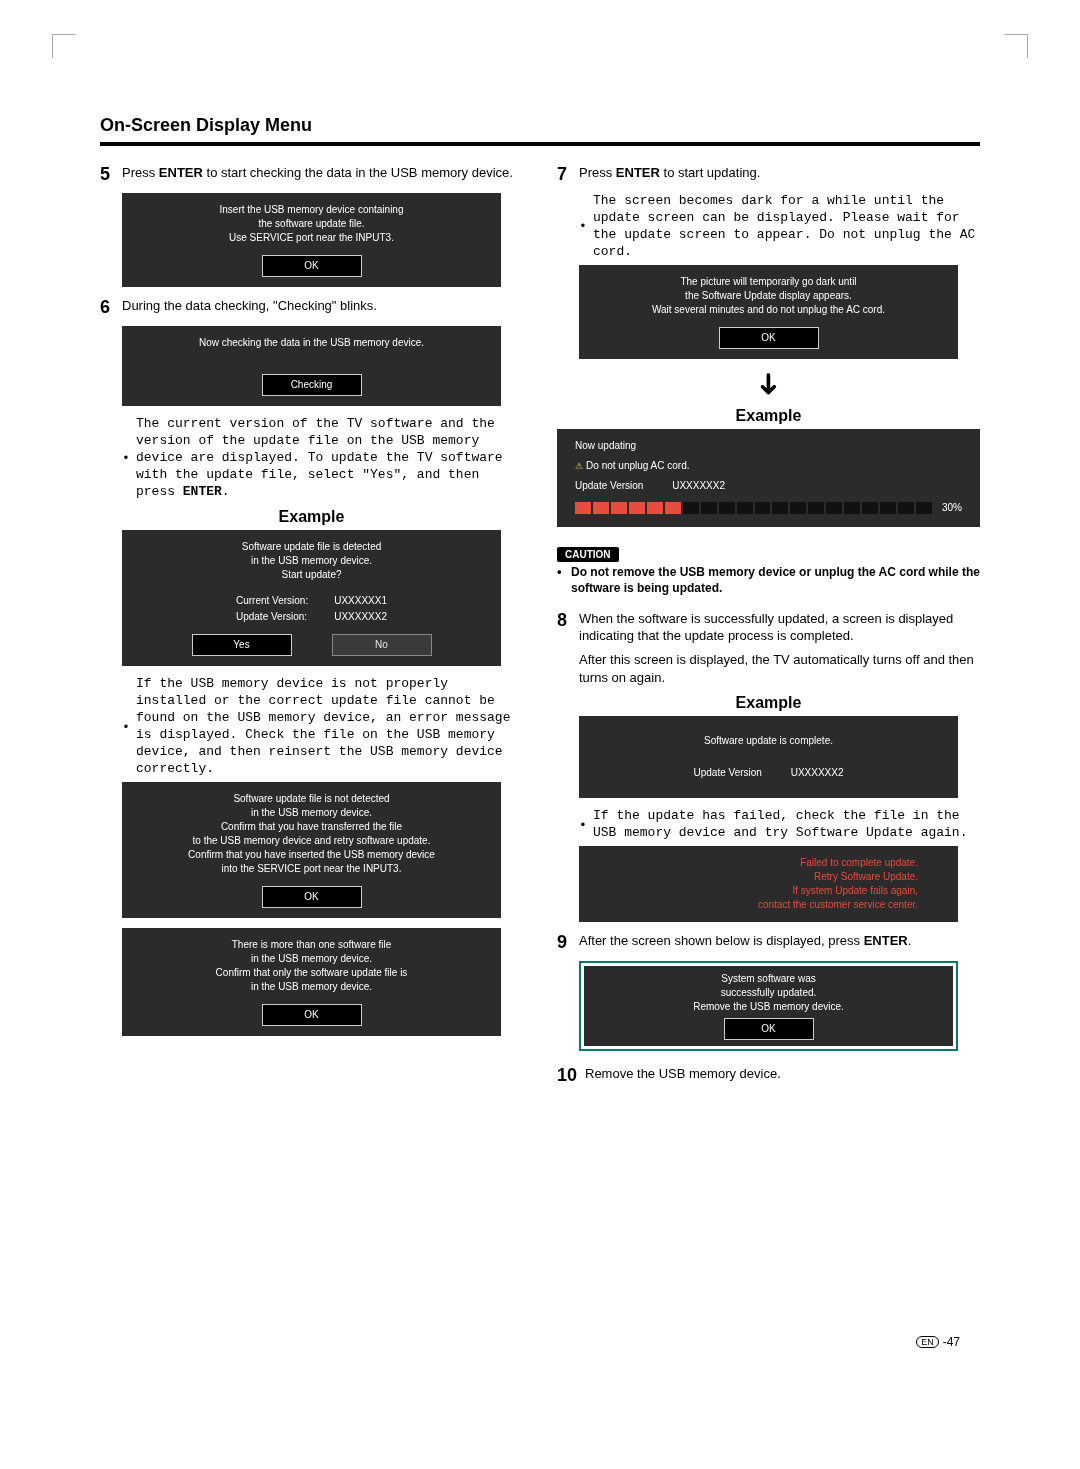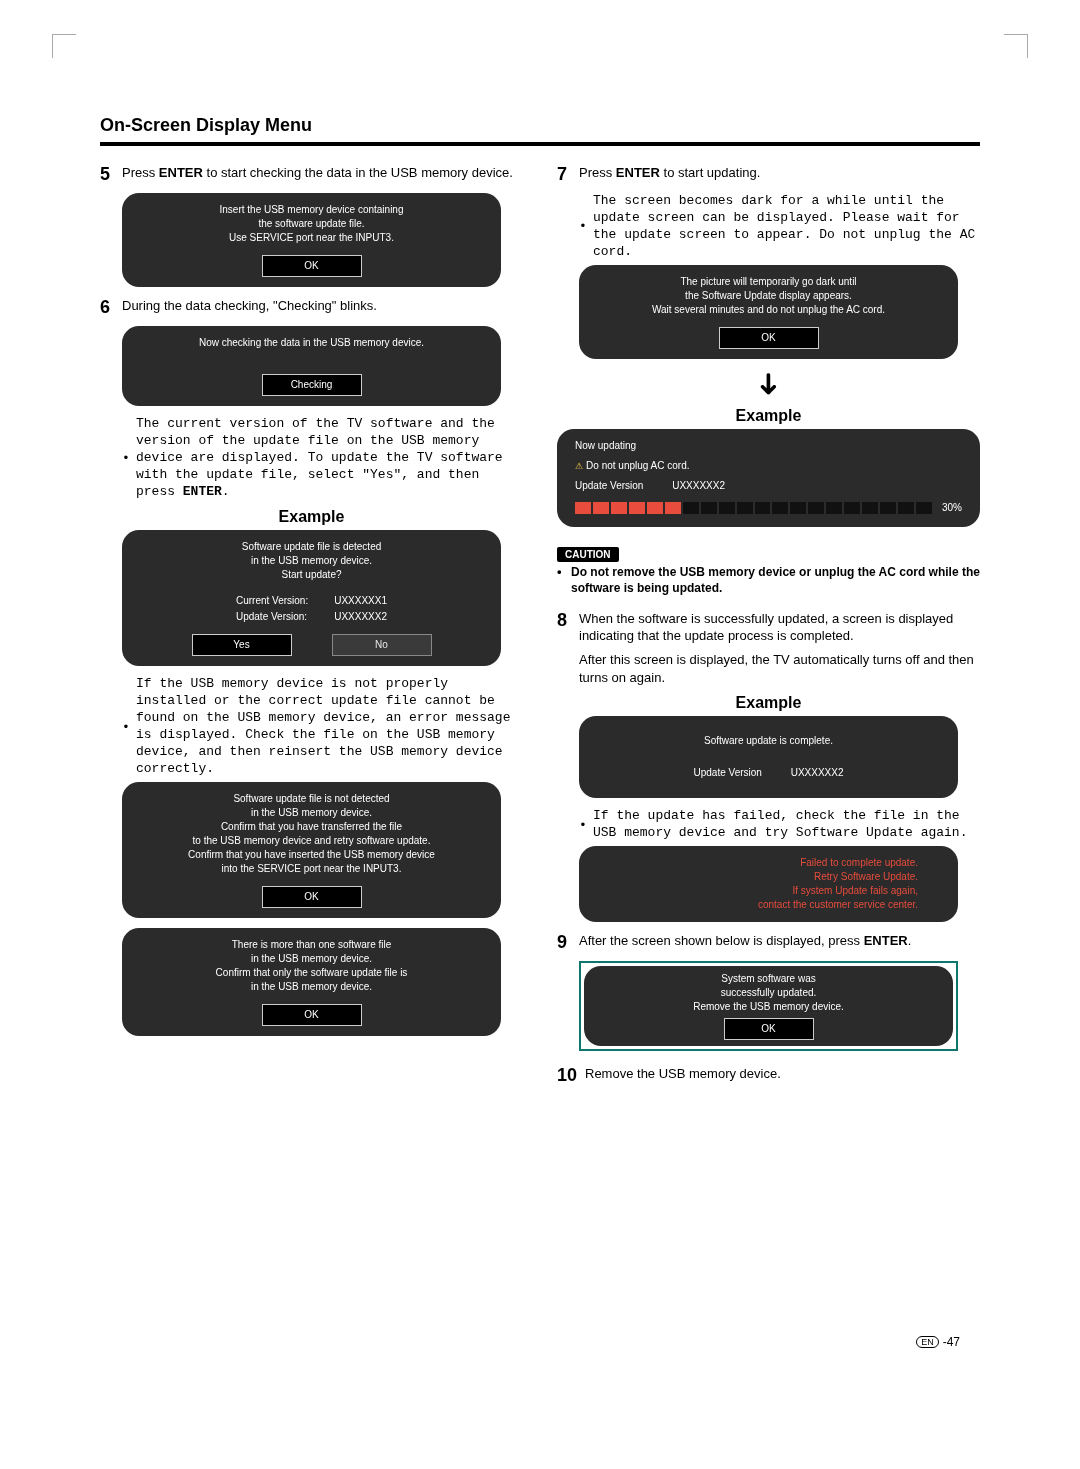--- a/index.html
+++ b/index.html
@@ -65,21 +65,20 @@
   .inline-enter { font-weight: bold; }
   .example-label { font-weight: bold; text-align: center; font-size: 16px; margin: 8px 0 2px; }
   .dialog {
     background: #2b2b2b;
     color: #fff;
     font-size: 10px;
     text-align: center;
     padding: 10px 14px;
     margin: 4px 22px 10px 22px;
     line-height: 1.4;
-    border-radius: 17px;
   }
   .dialog .msg { margin-bottom: 10px; }
   .dialog .btnrow { display: flex; justify-content: center; gap: 40px; }
   .dbtn {
     background: #000;
     border: 1px solid #ccc;
     color: #fff;
     font-size: 10px;
     padding: 3px 12px;
     width: 100px;

